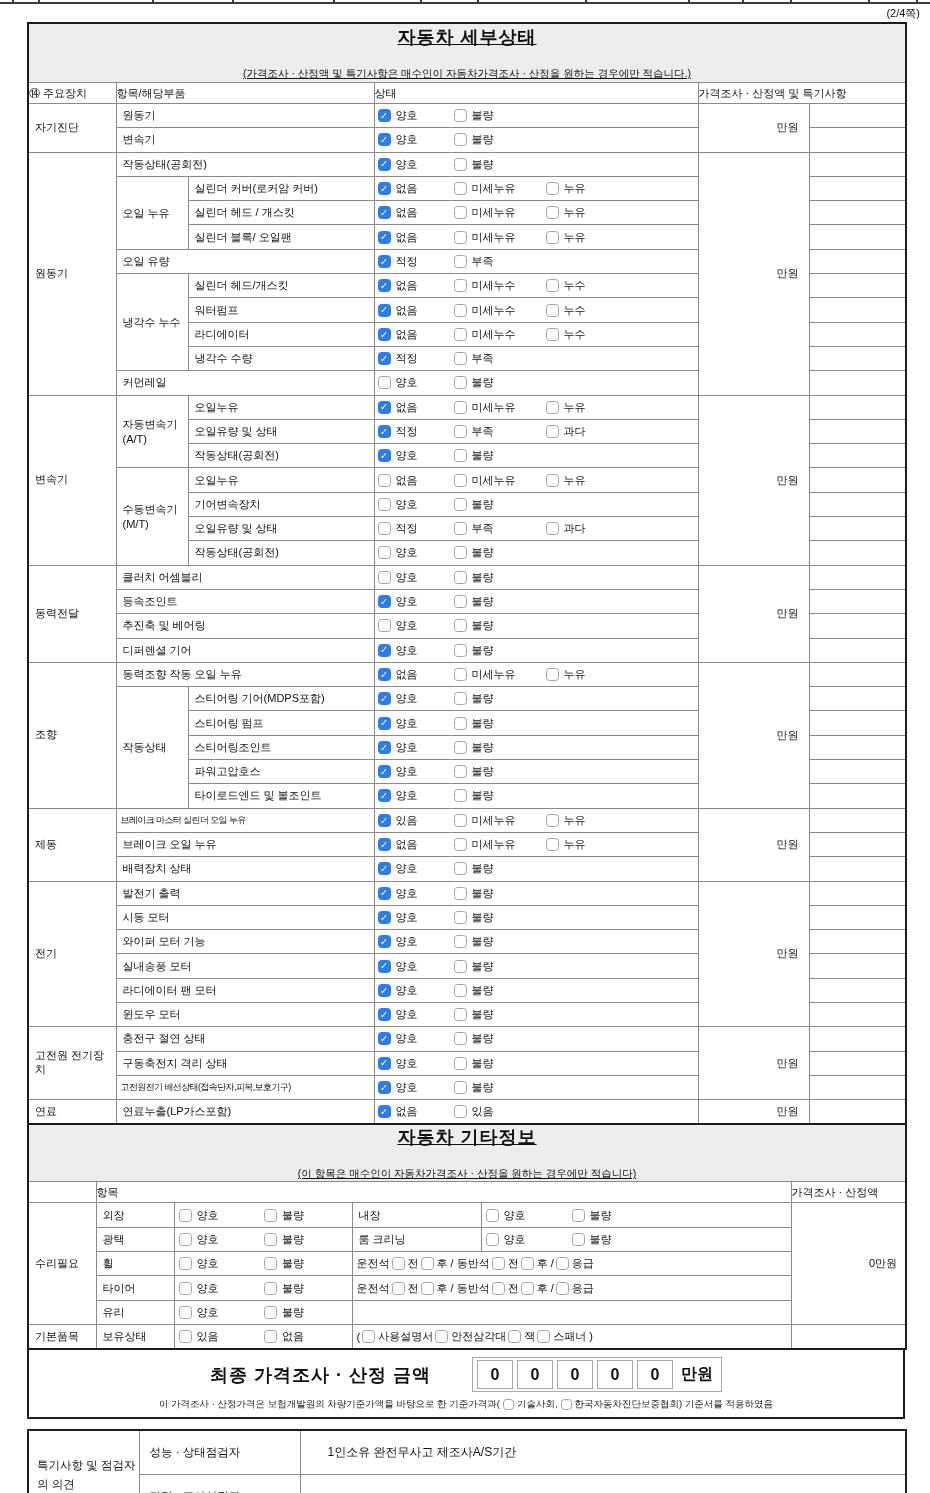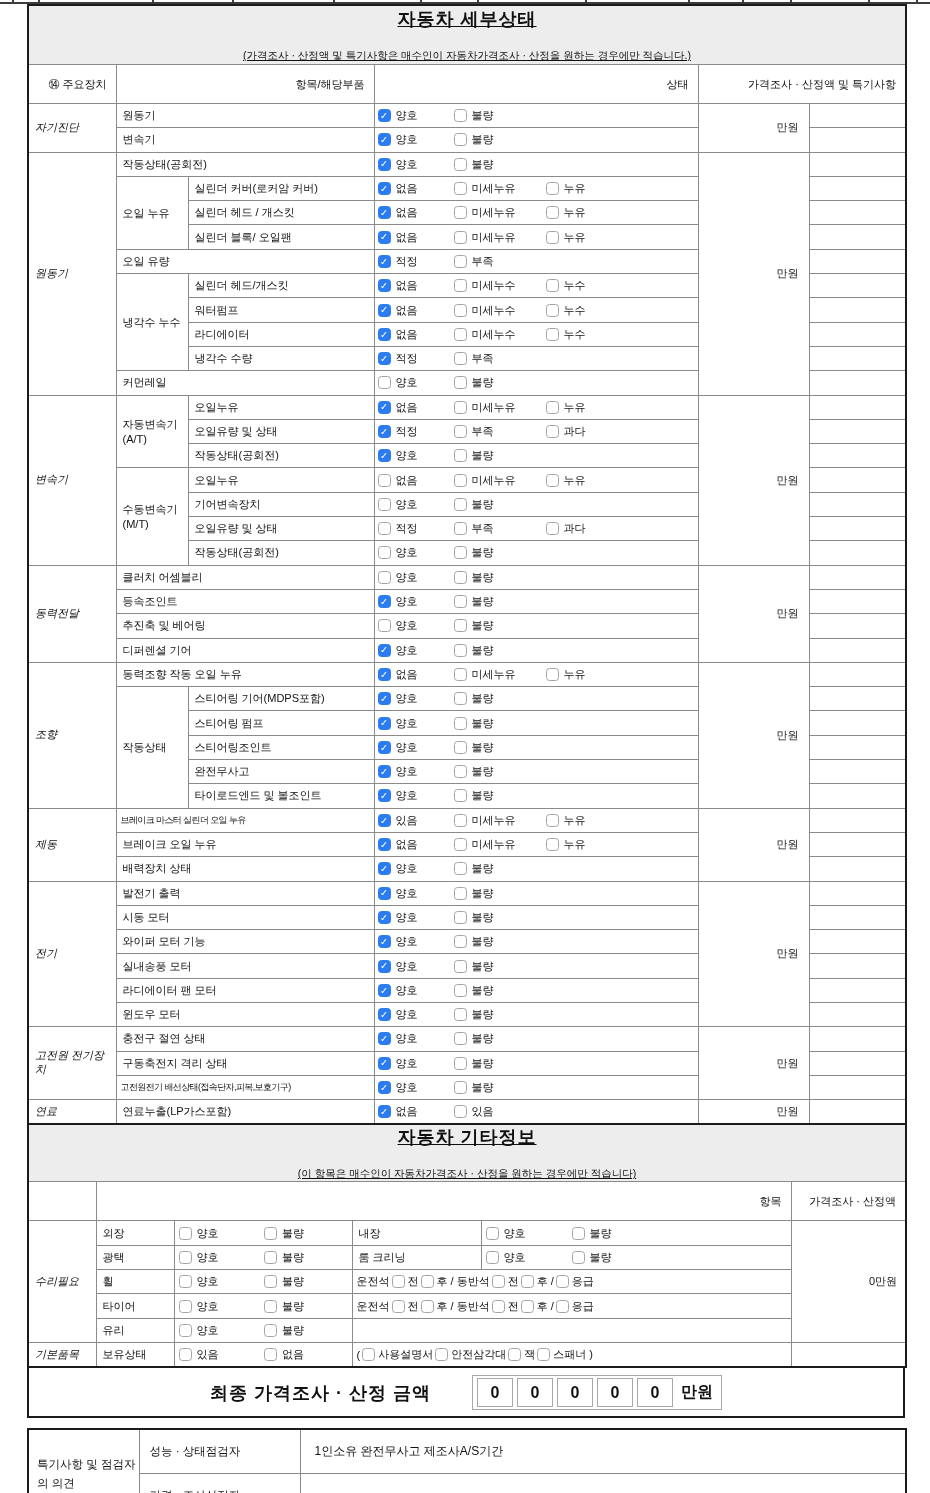--- a/index.html
+++ b/index.html
@@ -10,22 +10,22 @@
   .topstrip .tick{position:absolute;top:-2px;width:2px;height:4px;background:#3c3c3c;}
   .pagelabel{font-size:11px;text-align:right;padding:2px 10px 1px 0;color:#111;}
   .content{padding:0 25px 0 27px;}
   table{border-collapse:collapse;table-layout:fixed;width:878px;font-size:11px;}
   table.boxed{border:2px solid #1b1b1b;}
   td{border:1px solid #8a8a8a;padding:0 2px 0 6px;height:23.3px;overflow:hidden;
      white-space:nowrap;vertical-align:middle;}
   .titleband{background:#ededed;text-align:center;height:58px;padding:0;text-decoration:underline;}
   .titleband .t1{font-size:18px;font-weight:bold;letter-spacing:1px;}
   .titleband .t2{font-size:10.5px;margin-top:18px;}
-  .hdr td{height:20px;text-align:right;padding:9px;}
-  td.sec{word-break:break-all;white-space:normal;line-height:1.25;font-style:italic;}
+  .hdr td{height:20px;text-align:left;padding:0;}
+  td.sec{word-break:break-all;white-space:normal;line-height:1.25;}
   td.grp{white-space:normal;line-height:1.3;}
   td.lab{}
   td.cond{font-size:9px;letter-spacing:-0.6px;padding-left:4px;}
   td.st{padding-left:3px;}
   td.st .in{display:flex;align-items:center;}
   .slot{display:inline-flex;align-items:center;}
   .slot .cb{margin-right:5px;}
   .s0{width:76px;}
   .s1{width:92px;}
   .cb{width:13px;height:13px;box-sizing:border-box;border:1.5px solid #a4a4a4;border-radius:3.5px;
@@ -48,21 +48,21 @@
   .digitbox{width:34px;height:27px;border:1px solid #a8a8a8;margin:0 2px;display:inline-flex;
             align-items:center;justify-content:center;font-size:16px;font-weight:bold;background:#fff;}
   .unit{font-size:16px;font-weight:bold;margin-left:6px;}
   .note{font-size:9.5px;margin-top:6px;display:flex;align-items:center;justify-content:center;color:#1c1c1c;}
   .note .cb{width:11px;height:11px;flex:0 0 11px;margin:0 3px;}
   
   #opinion{margin-top:10px;}
   #opinion td{height:43px;white-space:normal;}
   #opinion td.oside{font-size:11.5px;line-height:1.6;padding-left:8px;}
   #opinion td.olabel{font-size:11.5px;padding-left:10px;}
-  #opinion td.oval{font-size:12px;padding-left:14px;}
+  #opinion td.oval{font-size:12px;padding-left:27px;}
   .mt{margin-top:-2px;}
 </style>
 </head>
 <body>
 
 <div class="page">
   <div class="topstrip">
     <span class="tick" style="left:12px"></span>
       <span class="tick" style="left:38px"></span>
     <span class="tick" style="left:152px"></span>
@@ -70,20 +70,21 @@
     <span class="tick" style="left:333px"></span>
       <span class="tick" style="left:420px"></span>
     <span class="tick" style="left:477px"></span>
       <span class="tick" style="left:585px"></span>
     <span class="tick" style="left:688px"></span>
       <span class="tick" style="left:742px"></span>
     <span class="tick" style="left:790px"></span>
       <span class="tick" style="left:868px"></span>
     <span class="tick" style="left:916px"></span>
   </div>
+  <div class="pagelabel">(2/4쪽)</div>
 
   <div class="content">
 
     <table class="boxed" id="detail">
       <colgroup>
         <col style="width:88px">
           <col style="width:72px">
           <col style="width:186px">
         <col style="width:324px">
           <col style="width:111px">
@@ -589,21 +590,21 @@
                 </span>
                 <span class="slot s1">
                   <span class="cb"></span>
                   <span>불량</span>
                 </span>
               </span>
             </td>
             <td class="priceR"></td>
           </tr>
           <tr>
-            <td class="lab">완전무사고</td>
+            <td class="lab">파워고압호스</td>
             <td class="st">
               <span class="in">
                 <span class="slot s0">
                   <span class="cb checked"></span>
                   <span>양호</span>
                 </span>
                 <span class="slot s1">
                   <span class="cb"></span>
                   <span>불량</span>
                 </span>
@@ -1051,20 +1052,27 @@
         <span class="ft">최종 가격조사 · 산정 금액</span>
         <span class="digits" id="digits">
             <span class="digitbox">0</span>
             <span class="digitbox">0</span>
             <span class="digitbox">0</span>
             <span class="digitbox">0</span>
             <span class="digitbox">0</span>
             <span class="unit">만원</span>
           </span>
       </div>
+      <div class="note" id="note">
+          <span>이 가격조사 · 산정가격은 보험개발원의 차량기준가액을 바탕으로 한 기준가격과( </span>
+          <span class="cb"></span>
+          <span> 기술사회, </span>
+          <span class="cb"></span>
+          <span> 한국자동차진단보증협회) 기준서를 적용하였음</span>
+        </div>
     </div>
 
     <table class="boxed" id="opinion">
       <colgroup>
           <col style="width:111px">
           <col style="width:161px">
           <col style="width:606px">
         </colgroup>
       <tbody>
           <tr>

